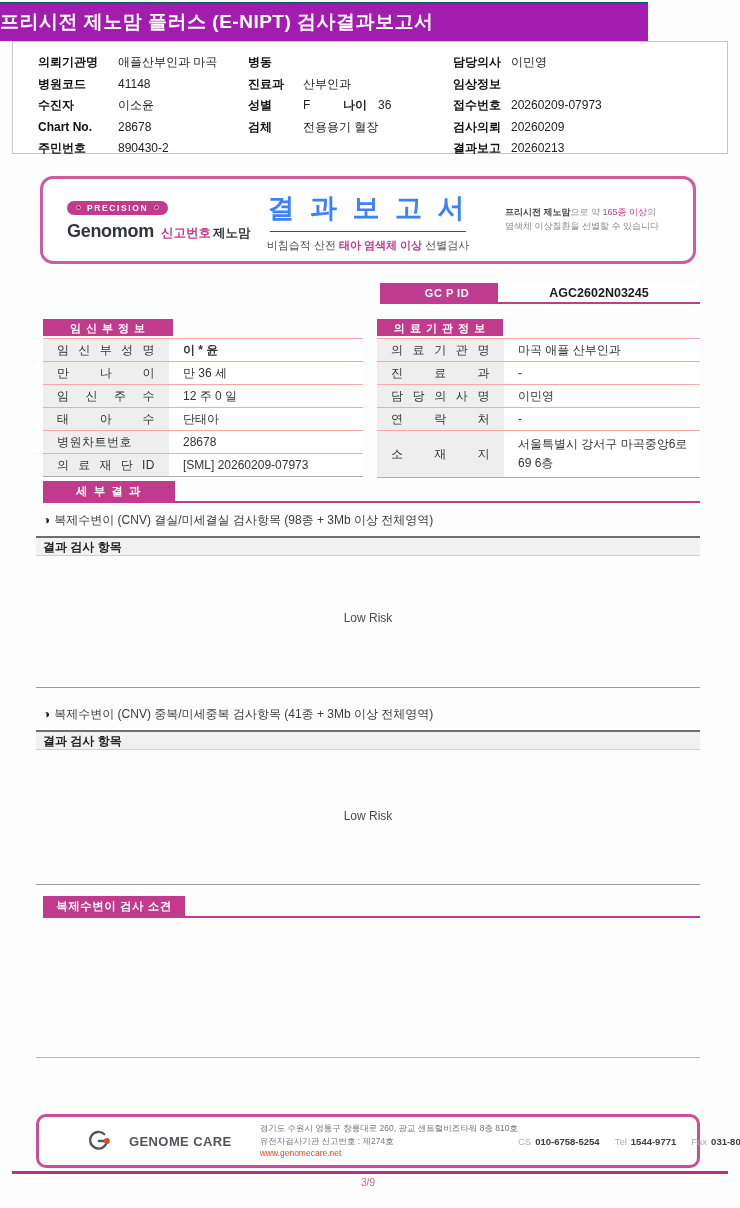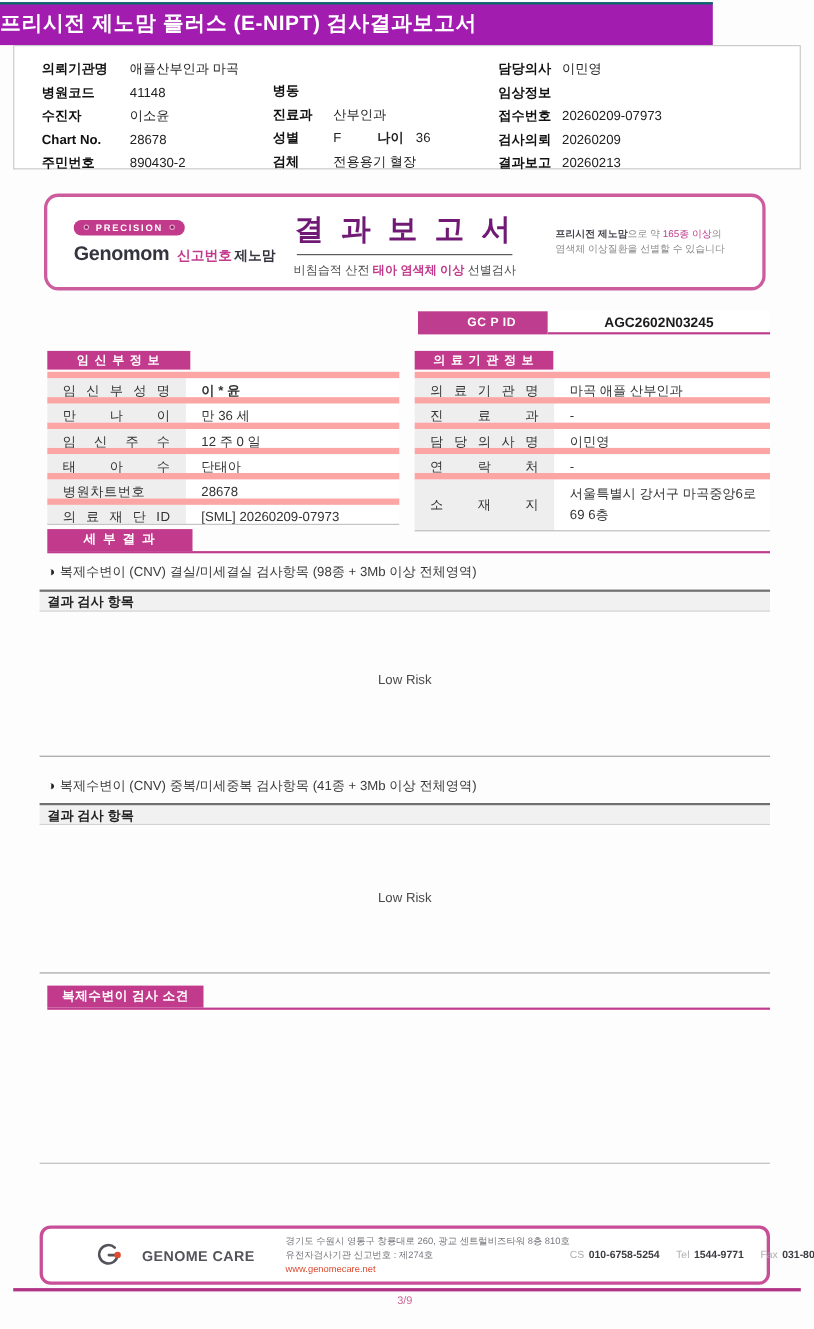--- a/index.html
+++ b/index.html
@@ -12,57 +12,57 @@
     background:#a21caf; border-top:2px solid #006B66; color:#fff;
     font-size:19px; font-weight:bold; text-align:left; line-height:36px; letter-spacing:.5px; }
 
   
   .pbox { position:absolute; top:41px; left:12px; width:716px; height:113px;
     background:#fff; border:1px solid #C6C6C6; }
   .ph-col { position:absolute; top:10px; }
   .ph-row { height:21.6px; line-height:21.6px; white-space:nowrap; font-size:12px; color:#222; }
   .ph-row .lb { display:inline-block; font-weight:bold; color:#111; }
   .c1 { left:25px; }  .c1 .lb { width:80px; }
-  .c2 { left:235px;margin-top:20px; } .c2 .lb { width:55px; }
+  .c2 { left:235px; } .c2 .lb { width:55px; }
   .c3 { left:440px; } .c3 .lb { width:58px; }
   .c2 .val-f { display:inline-block; width:40px; }
   .c2 .lb2 { display:inline-block; font-weight:bold; width:35px; }
 
   
   .rbox { position:absolute; top:176px; left:40px; width:656px; height:88px;
     background:#fff; border:3px solid #CC5C9E; border-radius:13px; }
   .brand-block { position:absolute; left:24px; top:17px; }
   .badge { display:inline-flex; align-items:center; gap:6px; background:#C13A8C; color:#fff;
     border-radius:9px; padding:2px 9px; font-size:8.5px; font-weight:bold; letter-spacing:1.6px; }
   .badge .dot { width:5px; height:5px; border-radius:50%; background:#8E2065; border:1px solid #E9A9CE; display:inline-block; }
   .brand-line { margin-top:6px; white-space:nowrap; }
   .brand-en { font-size:18px; font-weight:bold; color:#34343E; letter-spacing:-.3px; }
   .brand-kr-a { font-size:12.5px; font-weight:bold; color:#C13A8C; margin-left:7px; }
   .brand-kr { font-size:12.5px; font-weight:bold; color:#34343E; margin-left:2px; }
   .title-block { position:absolute; left:50%; transform:translateX(-50%); top:11px; text-align:center; }
-  .r-title { font-size:27px; font-weight:bold; color:#701a75; letter-spacing:4px; white-space:nowrap; }
+  .r-title { font-size:27px; font-weight:bold; color:#3b82f6; letter-spacing:4px; white-space:nowrap; }
   .r-underline { width:196px; height:1px; background:#4A4A4A; margin:5px auto 6px auto; }
   .r-sub { font-size:11px; color:#4D4D4D; white-space:nowrap; }
   .r-sub .acc { color:#C13A8C; font-weight:bold; }
   .tagline { position:absolute; right:16px; top:27px; width:172px; font-size:9px; color:#8A8A8A; line-height:1.55; }
   .tagline b { color:#44444C; } .tagline .acc { color:#C13A8C; }
 
   
   .gcp { position:absolute; top:283px; left:380px; width:320px; height:22px; }
   .gcp .lab { position:absolute; left:0; top:0; width:118px; height:21px; background:#BF3D8E;
     color:#fff; font-size:11px; font-weight:bold; text-align:center; line-height:21px; letter-spacing:.5px;padding-left:16px; }
   .gcp .val { position:absolute; left:118px; top:0; width:202px; height:21px; background:#fff;
     border-bottom:2px solid #BF3D8E; color:#1c1c1c; font-size:12.5px; font-weight:bold;
     text-align:center; line-height:20px; }
 
   
   .tab { position:absolute; height:17px; background:#C13A8C; color:#fff; font-size:11px;
     font-weight:bold; text-align:center; line-height:19px; letter-spacing:1px; }
   .tbl { position:absolute; border-bottom:1px solid #ADADAD; }
-  .trow { display:flex; border-top:6px solid #fca5a5; }
+  .trow { display:flex; border-top:1px solid #fca5a5; }
   .tlabel { background:#EEEEEE; font-size:12px; color:#333; padding:0 14px;
     text-align:justify; text-align-last:justify; letter-spacing:.5px; }
   .tval { font-size:12px; color:#333; padding-left:14px; background:#fff; flex:1; }
   .tbl-l .tlabel { width:126px; } .tbl-r .tlabel { width:127px; }
   .h23 { height:23px; line-height:23px; }
   .h46 { min-height:46px; } .h46 .tlabel { line-height:46px; height:46px; }
   .h46 .tval { padding-top:4px; line-height:1.55; padding-right:6px; }
   .bold { font-weight:bold; }
 
   

